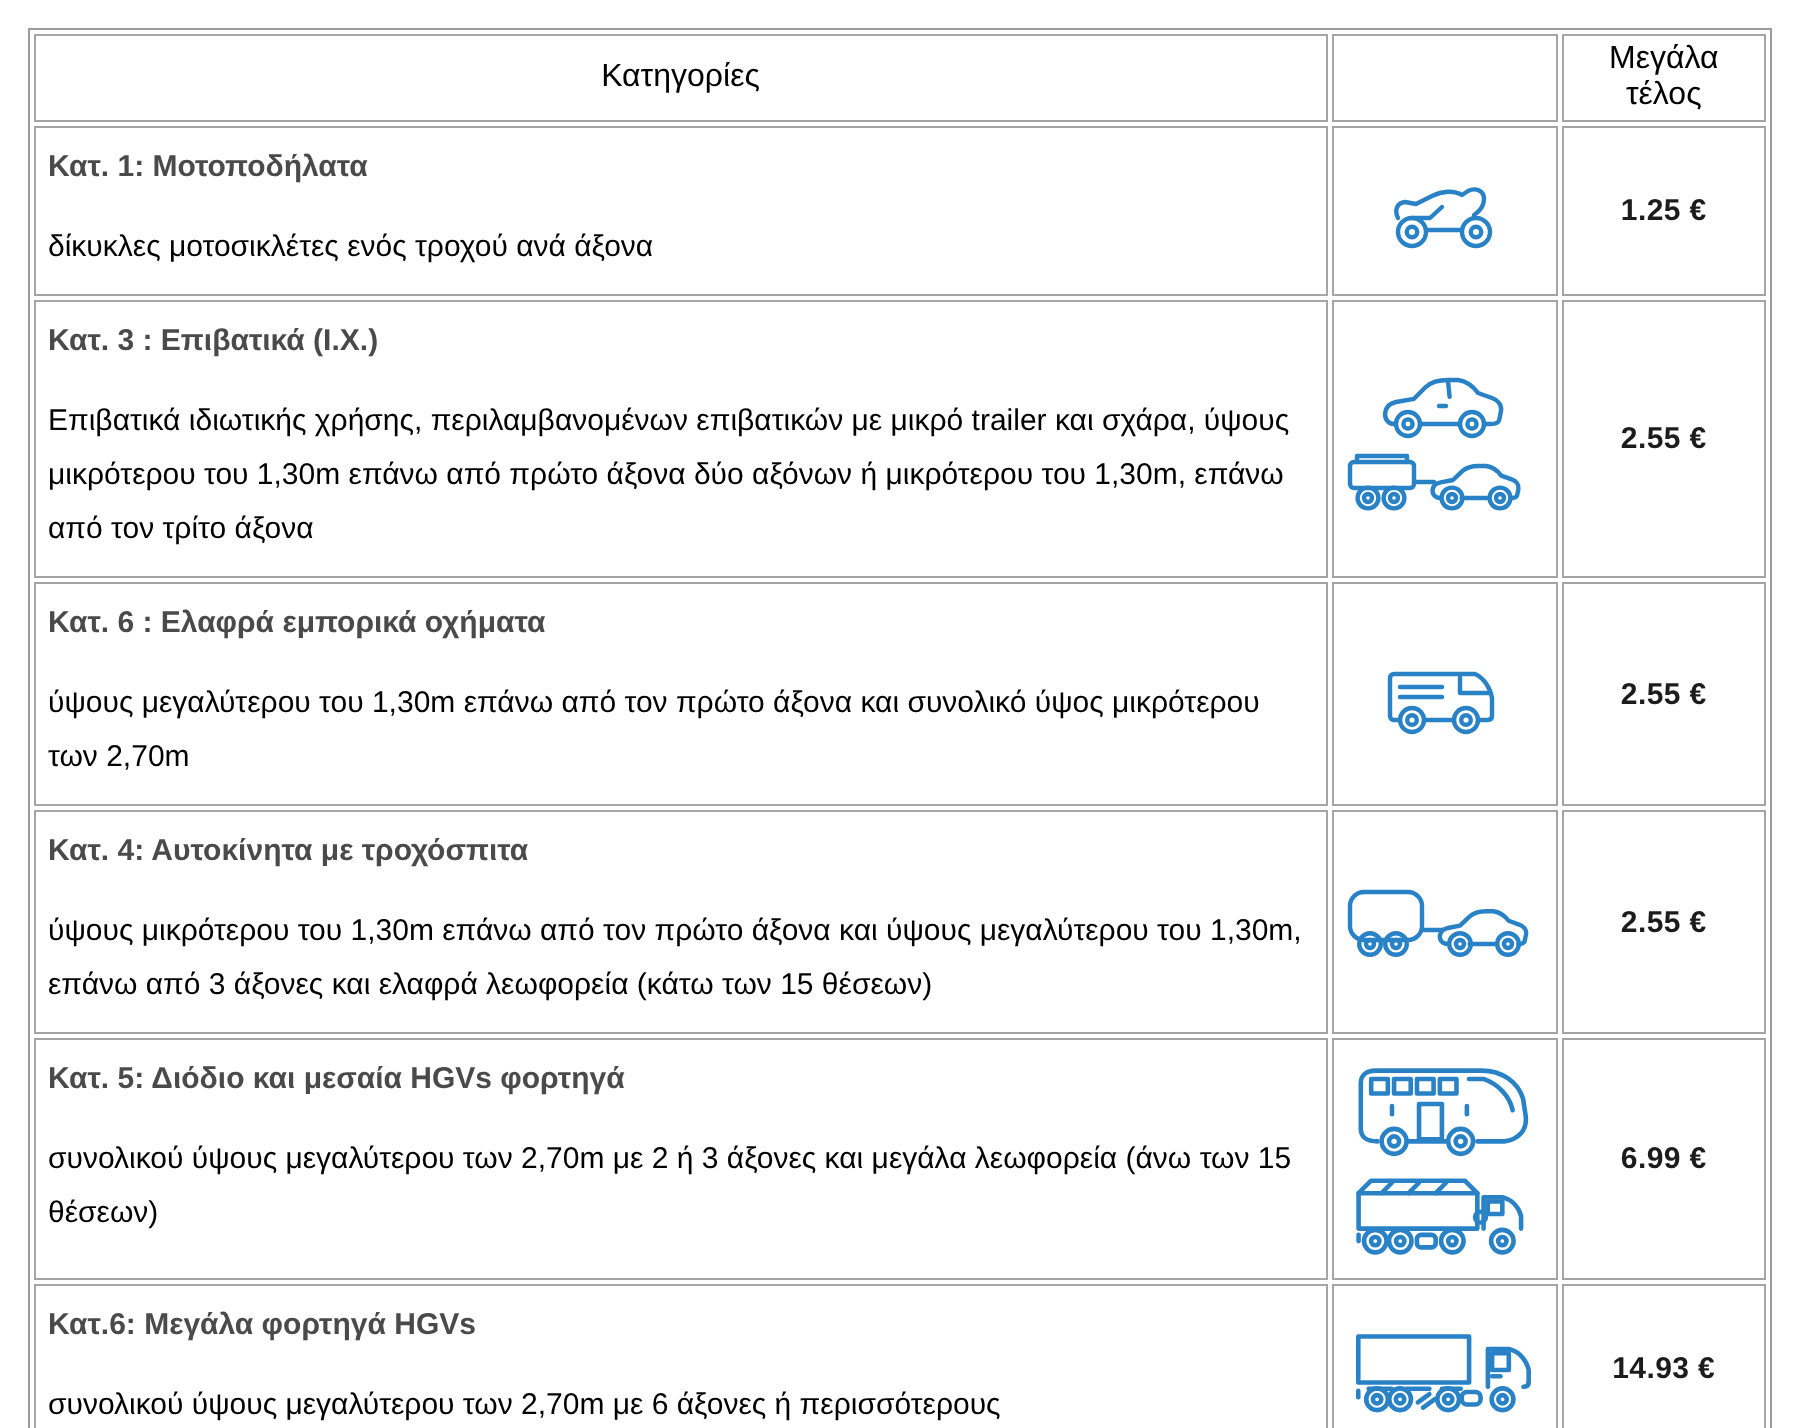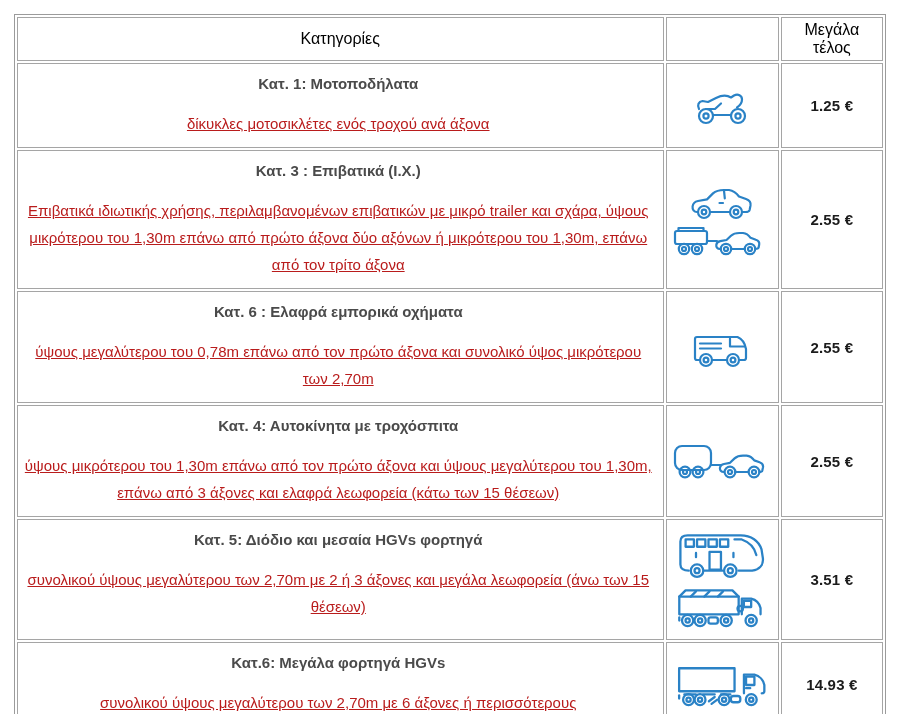--- a/index.html
+++ b/index.html
@@ -30,35 +30,33 @@
     font-size:16px;
     color:#000000;
     text-align:center;
     height:32px;
     padding:3px 4px;
     vertical-align:middle;
   }
   td.cat-cell{
     vertical-align:top;
     padding:4px 10px 4px 6px;
-    text-align:center;
   }
   .cat-title{
     margin:6px 0 0 0;
     font-size:15px;
     font-weight:700;
     color:#4a4a4a;
     line-height:20px;
   }
   .cat-desc{
     margin:16px 0 6px 0;
     font-size:15px;
-    color:#b91c1c;
+    color:#000000;
     line-height:27px;
-    text-decoration:underline;
   }
   td.icon-cell{
     vertical-align:middle;
     text-align:center;
     padding:4px 2px;
   }
   td.icon-cell svg{display:block;margin:3px auto;}
   td.price-cell{
     vertical-align:middle;
     text-align:center;
@@ -149,21 +147,21 @@
               <circle cx="78" cy="26" r="2"></circle>
           </g>
         </svg>
       </td>
       <td class="price-cell">2.55 €</td>
     </tr>
 
     <tr class="r3">
       <td class="cat-cell">
         <p class="cat-title">Κατ. 6 : Ελαφρά εμπορικά οχήματα</p>
-        <p class="cat-desc">ύψους μεγαλύτερου του 0,78m επάνω από τον πρώτο άξονα και συνολικό ύψος μικρότερου των 2,70m</p>
+        <p class="cat-desc">ύψους μεγαλύτερου του 1,30m επάνω από τον πρώτο άξονα και συνολικό ύψος μικρότερου των 2,70m</p>
       </td>
       <td class="icon-cell">
         <svg width="64" height="44" viewBox="0 0 64 44">
           <g class="ic">
             <path d="M10 35 L7 35 C5.8 35 5 34.2 5 33 L5 14 C5 12.8 5.8 12 7 12 L39 12 L47.5 12 C52 14 55.2 19 56 24 L56 33 C56 34.4 55.2 35 53.8 35 L49 35"></path>
             <path d="M40 13.5 L40 21.5 L54.5 21.5"></path>
             <path d="M10 18.5 L31 18.5"></path>
             <path d="M10 23.5 L31 23.5"></path>
             <path d="M22 35 L37 35"></path>
             <circle cx="16" cy="35" r="6"></circle>
@@ -242,21 +240,21 @@
               <circle cx="23" cy="37" r="2"></circle>
             <rect x="31" y="34" width="9" height="6" rx="2"></rect>
             <circle cx="48" cy="37" r="5.4"></circle>
               <circle cx="48" cy="37" r="2"></circle>
             <circle cx="72" cy="37" r="5.4"></circle>
               <circle cx="72" cy="37" r="2"></circle>
             <path d="M3 34 L3 37"></path>
           </g>
         </svg>
       </td>
-      <td class="price-cell">3.51 €</td>
+      <td class="price-cell">6.99 €</td>
     </tr>
 
     <tr class="r6">
       <td class="cat-cell">
         <p class="cat-title">Κατ.6: Μεγάλα φορτηγά HGVs</p>
         <p class="cat-desc">συνολικού ύψους μεγαλύτερου των 2,70m με 6 άξονες ή περισσότερους</p>
       </td>
       <td class="icon-cell">
         <svg width="96" height="46" viewBox="0 0 88 44">
           <g class="ic">

